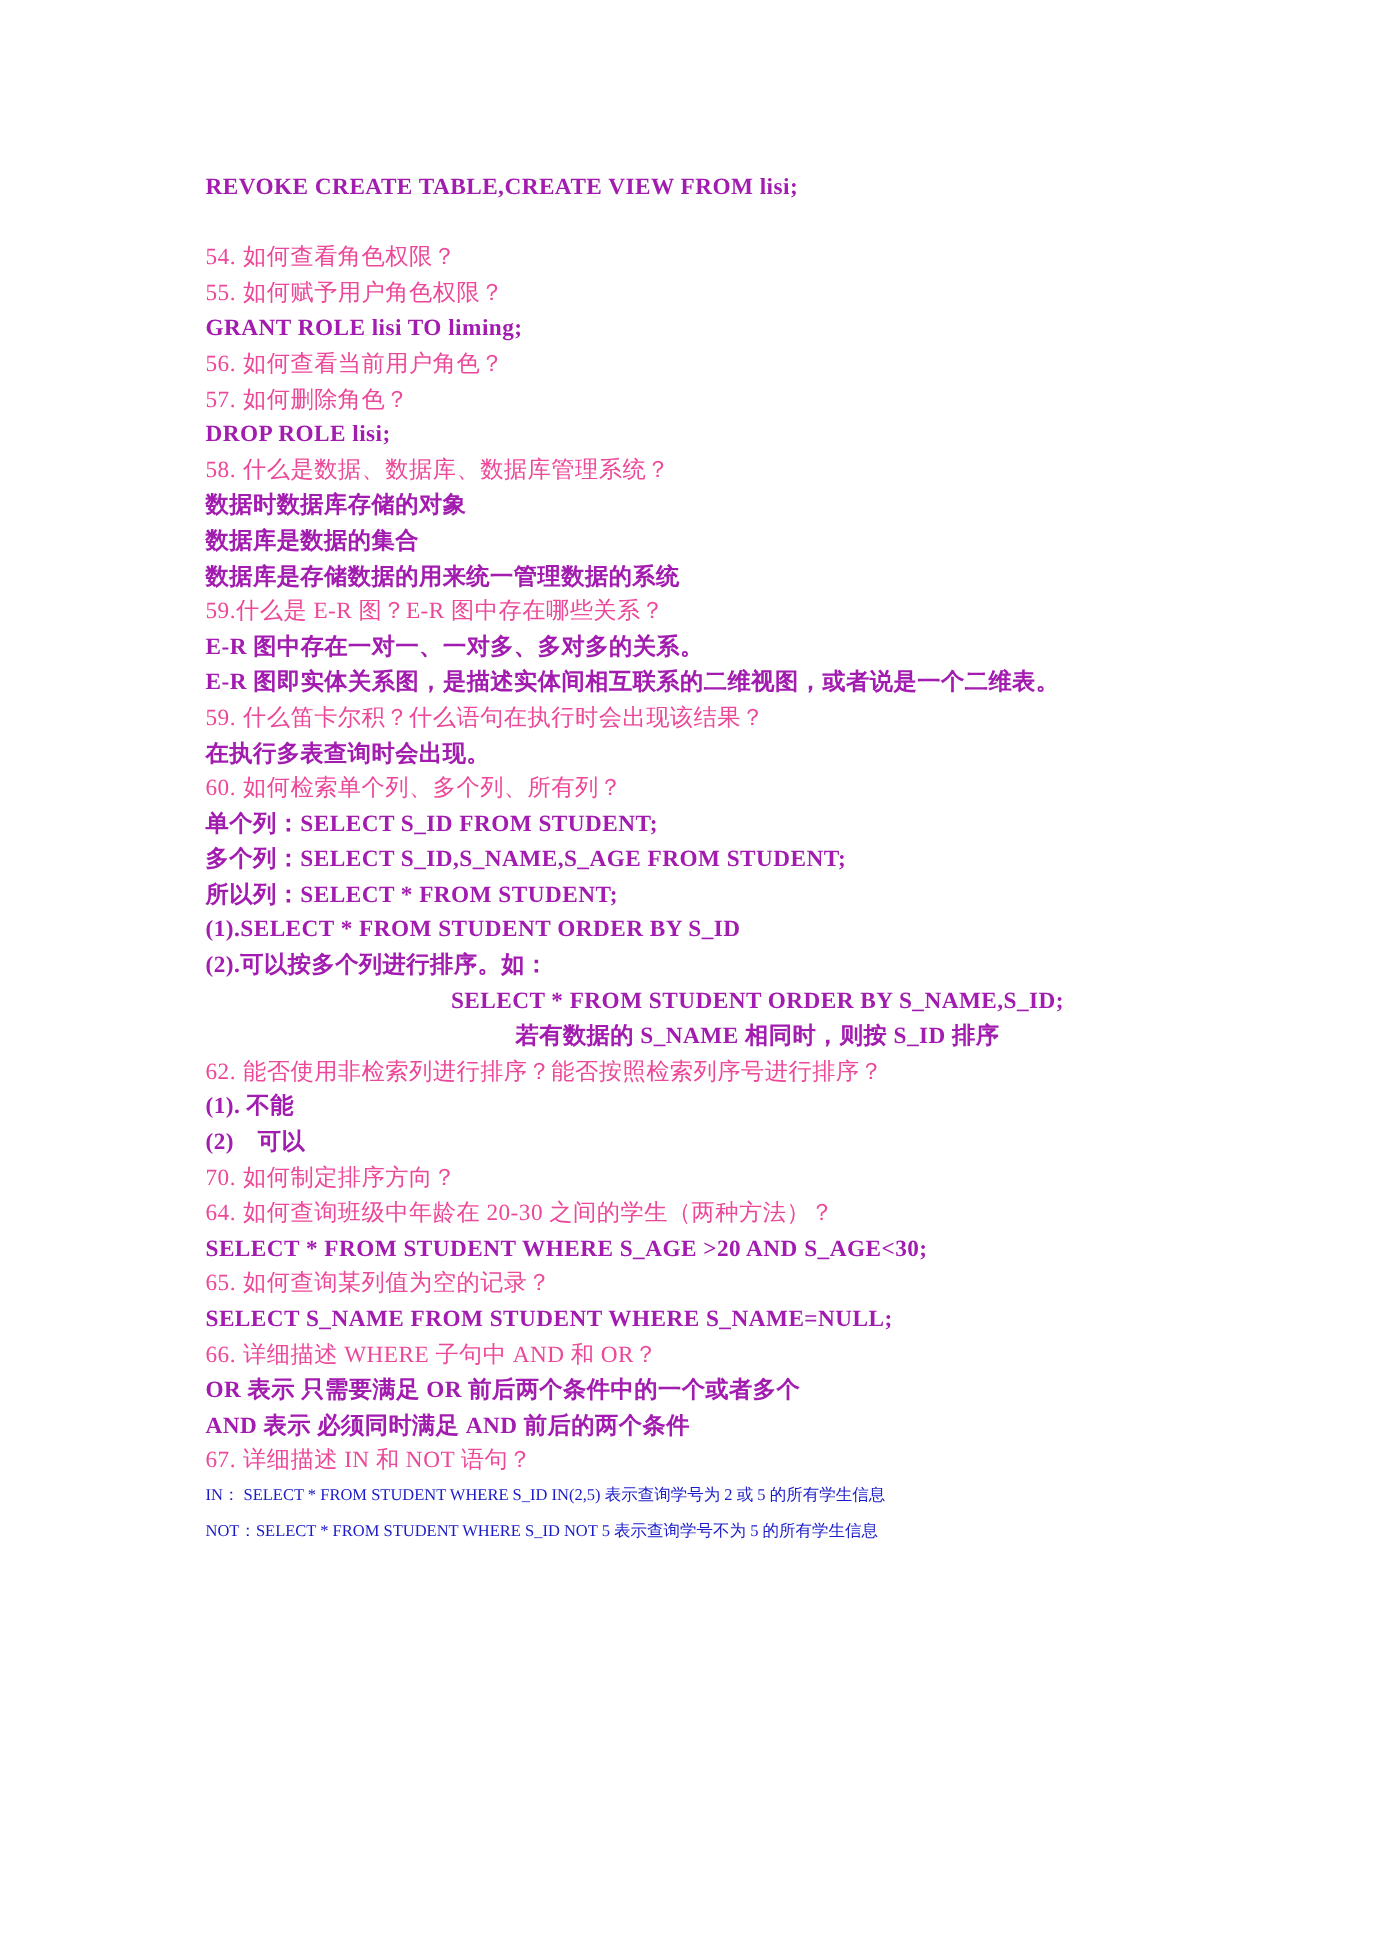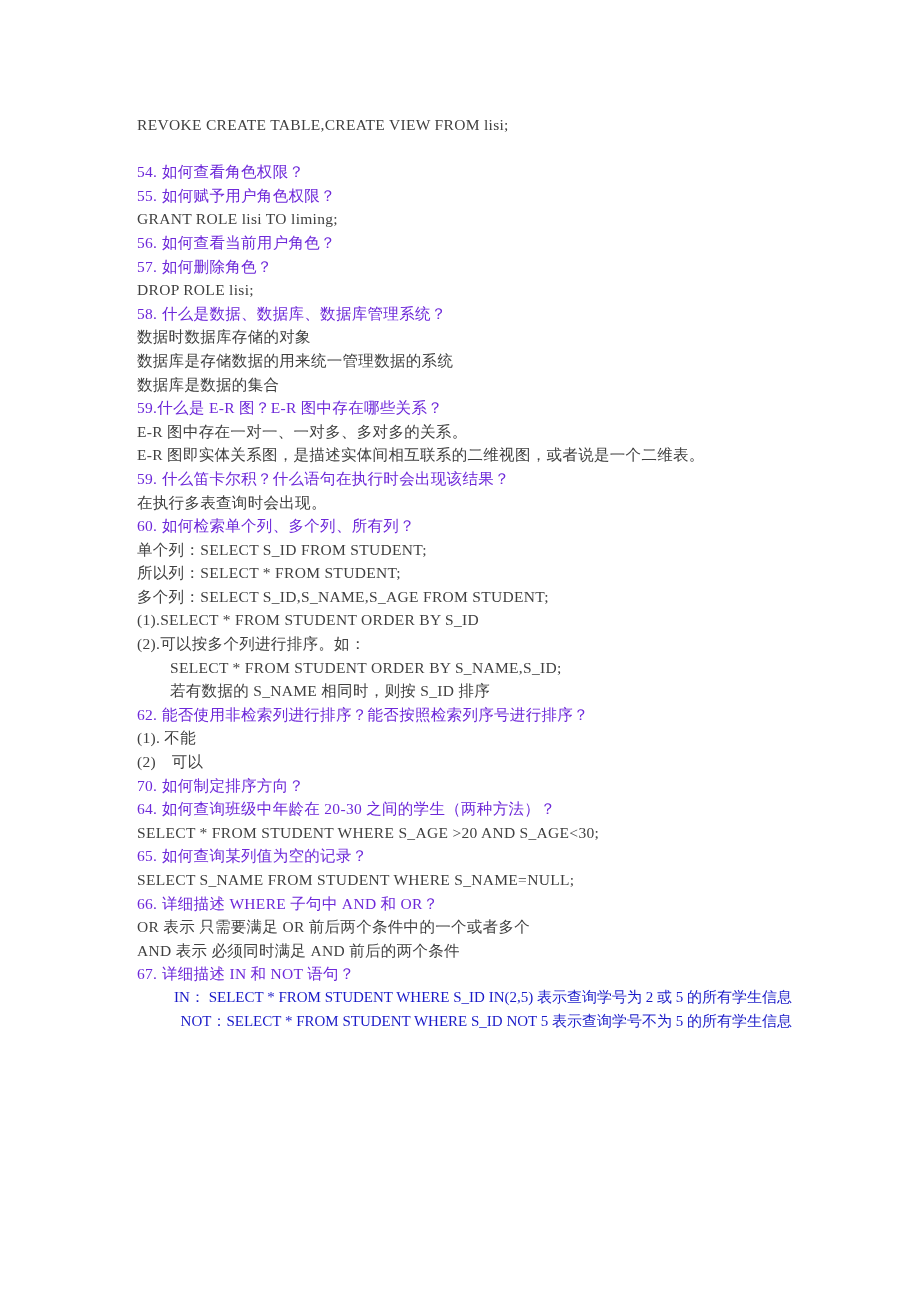--- a/index.html
+++ b/index.html
@@ -25,74 +25,75 @@
     padding-right: 80px;
   }
   .line {
     font-size: 15.5px;
     line-height: 23.6px;
     white-space: pre-wrap;
     word-break: break-word;
     letter-spacing: 0.02em;
   }
   .q {
-    color: #6d28d9;
+    color: #ec4899;
   }
   .a {
-    color: #404040;
+    color: #a21caf;
+    font-weight: bold;
   }
   .indent1 {
     padding-left: 33px;
+    text-align: center;
   }
   .spacer {
     height: 23.6px;
   }
   .num {
     display: inline-block;
     min-width: 25px;
   }
   .num-tight {
     display: inline;
   }
   .wrapline {
-    font-size: 15px;
+    font-size: 11px;
     line-height: 23.6px;
     color: #1a1ac8;
     max-width: 655px;
     white-space: normal;
     word-break: break-word;
-    text-align: right;
   }
 </style>
 </head>
 <body>
 
 <div id="page">
   <div id="content">
       <div class="line a"><span>REVOKE CREATE TABLE,CREATE VIEW FROM lisi;</span></div>
       <div class="spacer"></div>
       <div class="line q"><span class="num">54.</span><span>如何查看角色权限？</span></div>
       <div class="line q"><span class="num">55.</span><span>如何赋予用户角色权限？</span></div>
       <div class="line a"><span>GRANT ROLE lisi TO liming;</span></div>
       <div class="line q"><span class="num">56.</span><span>如何查看当前用户角色？</span></div>
       <div class="line q"><span class="num">57.</span><span>如何删除角色？</span></div>
       <div class="line a"><span>DROP ROLE lisi;</span></div>
       <div class="line q"><span class="num">58.</span><span>什么是数据、数据库、数据库管理系统？</span></div>
       <div class="line a"><span>数据时数据库存储的对象</span></div>
+      <div class="line a"><span>数据库是数据的集合</span></div>
       <div class="line a"><span>数据库是存储数据的用来统一管理数据的系统</span></div>
-      <div class="line a"><span>数据库是数据的集合</span></div>
       <div class="line q"><span class="num-tight">59.</span><span>什么是 E-R 图？E-R 图中存在哪些关系？</span></div>
       <div class="line a"><span>E-R 图中存在一对一、一对多、多对多的关系。</span></div>
       <div class="line a"><span>E-R 图即实体关系图，是描述实体间相互联系的二维视图，或者说是一个二维表。</span></div>
       <div class="line q"><span class="num">59.</span><span>什么笛卡尔积？什么语句在执行时会出现该结果？</span></div>
       <div class="line a"><span>在执行多表查询时会出现。</span></div>
       <div class="line q"><span class="num">60.</span><span>如何检索单个列、多个列、所有列？</span></div>
       <div class="line a"><span>单个列：SELECT S_ID FROM STUDENT;</span></div>
+      <div class="line a"><span>多个列：SELECT S_ID,S_NAME,S_AGE FROM STUDENT;</span></div>
       <div class="line a"><span>所以列：SELECT * FROM STUDENT;</span></div>
-      <div class="line a"><span>多个列：SELECT S_ID,S_NAME,S_AGE FROM STUDENT;</span></div>
       <div class="line a"><span>(1).SELECT * FROM STUDENT ORDER BY S_ID</span></div>
       <div class="line a"><span>(2).可以按多个列进行排序。如：</span></div>
       <div class="line a indent1"><span>SELECT * FROM STUDENT ORDER BY S_NAME,S_ID;</span></div>
       <div class="line a indent1"><span>若有数据的 S_NAME 相同时，则按 S_ID 排序</span></div>
       <div class="line q"><span class="num">62.</span><span>能否使用非检索列进行排序？能否按照检索列序号进行排序？</span></div>
       <div class="line a"><span>(1). 不能</span></div>
       <div class="line a"><span>(2)　可以</span></div>
       <div class="line q"><span class="num">70.</span><span>如何制定排序方向？</span></div>
       <div class="line q"><span class="num">64.</span><span>如何查询班级中年龄在 20-30 之间的学生（两种方法）？</span></div>
       <div class="line a"><span>SELECT * FROM STUDENT WHERE S_AGE &gt;20 AND S_AGE&lt;30;</span></div>

